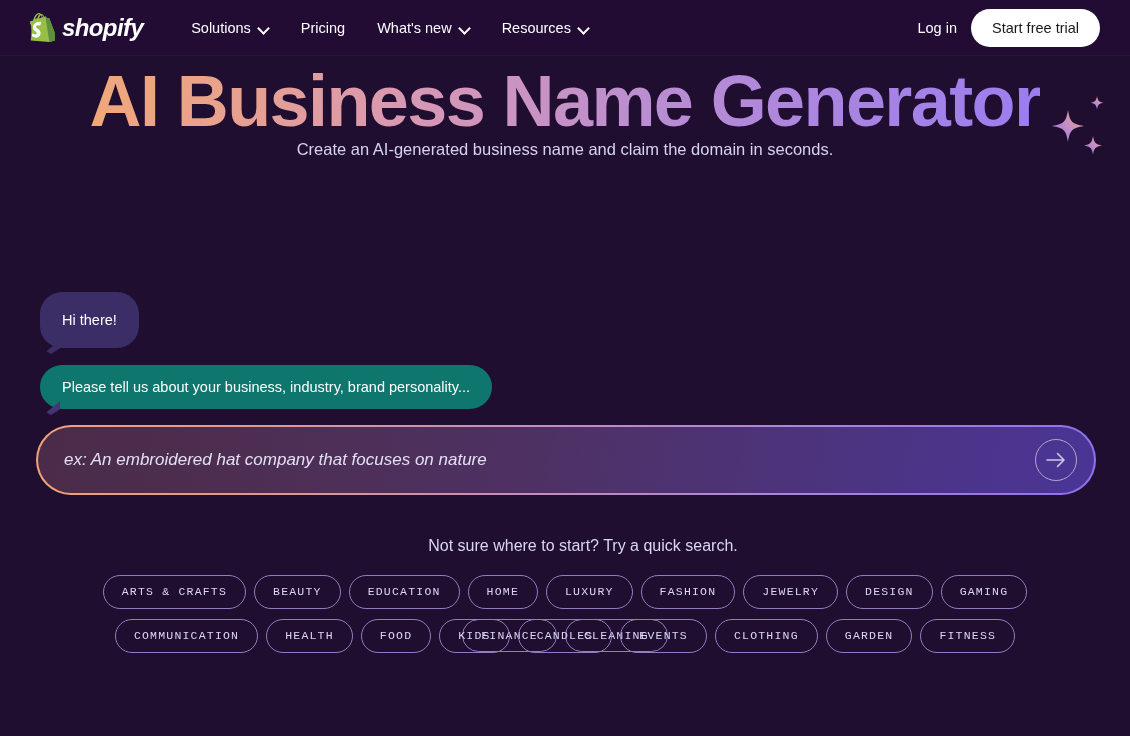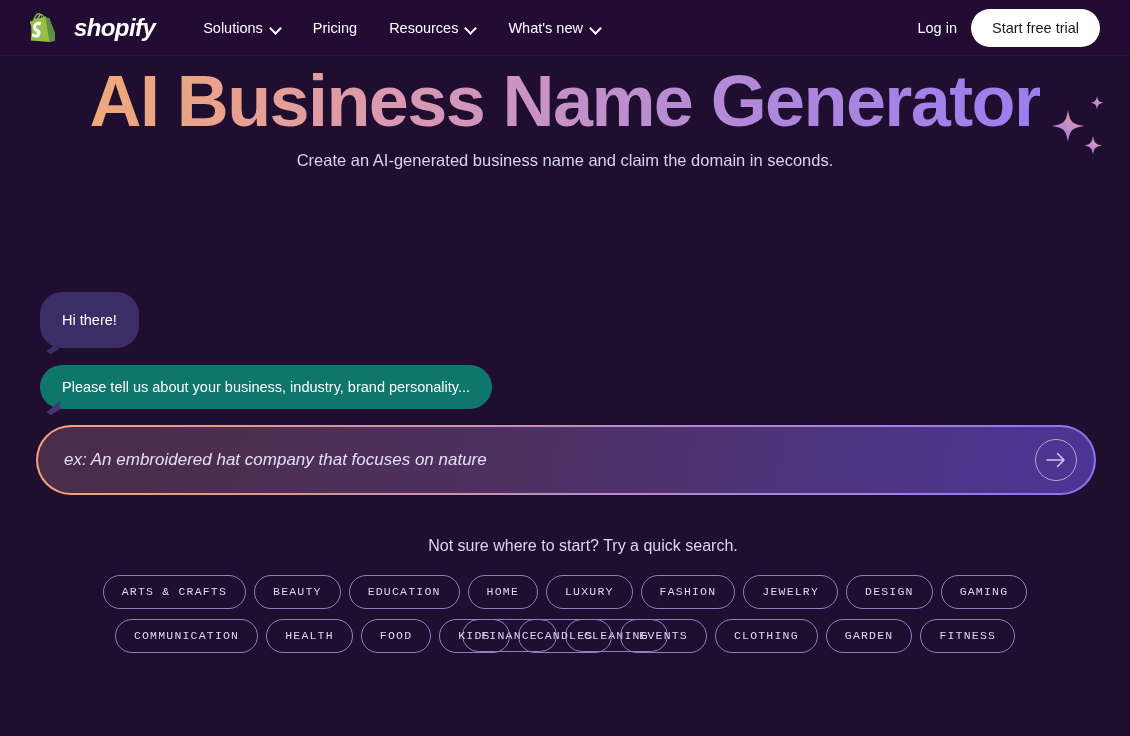--- a/index.html
+++ b/index.html
@@ -17,21 +17,21 @@
 
   
   .header {
     position: absolute; top: 0; left: 0;
     width: 1130px; height: 56px;
     background: #220c34;
     display: flex; align-items: center;
     border-bottom: 1px solid #2b1240;
   }
   .brand {
-    display: flex; align-items: center; gap: 19px;
+    display: flex; align-items: center; gap: 7px;
     margin-left: 30px;
   }
   .brand-logo { width: 25px; height: 29px; display: block; }
   .brand-word {
     color: #ffffff; font-size: 24px; font-weight: bold;
     font-style: italic; letter-spacing: -0.6px;
     font-family: "Liberation Sans", sans-serif;
   }
   .nav { display: flex; align-items: center; margin-left: 32px; gap: 0px; }
   .nav-item {
@@ -78,21 +78,20 @@
         #f0a878 0%, #e9a28c 14%, #d898b4 34%, #bb8ed0 58%, #a884e2 80%, #9b7df0 100%);
     -webkit-background-clip: text; background-clip: text;
     -webkit-text-fill-color: transparent; color: transparent;
     display: inline-block;
   }
   .sparkles {
     position: absolute; left: 1046px; top: 88px;
     width: 70px; height: 70px;
   }
   .subtitle {
-    margin-top: 11px;
     color: #d7d2f0; font-size: 16.5px;
   }
 
   
   .chat { position: absolute; left: 40px; top: 292px; }
   .bubble {
     position: relative;
     background: #3b2d66;
     color: #ffffff;
     font-size: 14.5px;
@@ -198,25 +197,25 @@
 
     <div class="nav">
       <div class="nav-item">
         <span>Solutions</span>
         <span class="chev"></span>
       </div>
       <div class="nav-item">
         <span>Pricing</span>
       </div>
       <div class="nav-item">
+        <span>What's new</span>
+        <span class="chev"></span>
+      </div>
+      <div class="nav-item">
         <span>Resources</span>
-        <span class="chev"></span>
-      </div>
-      <div class="nav-item">
-        <span>What's new</span>
         <span class="chev"></span>
       </div>
     </div>
 
     <div class="header-right">
       <span class="login-link">Log in</span>
       <button class="trial-btn">Start free trial</button>
     </div>
   </div>
 

